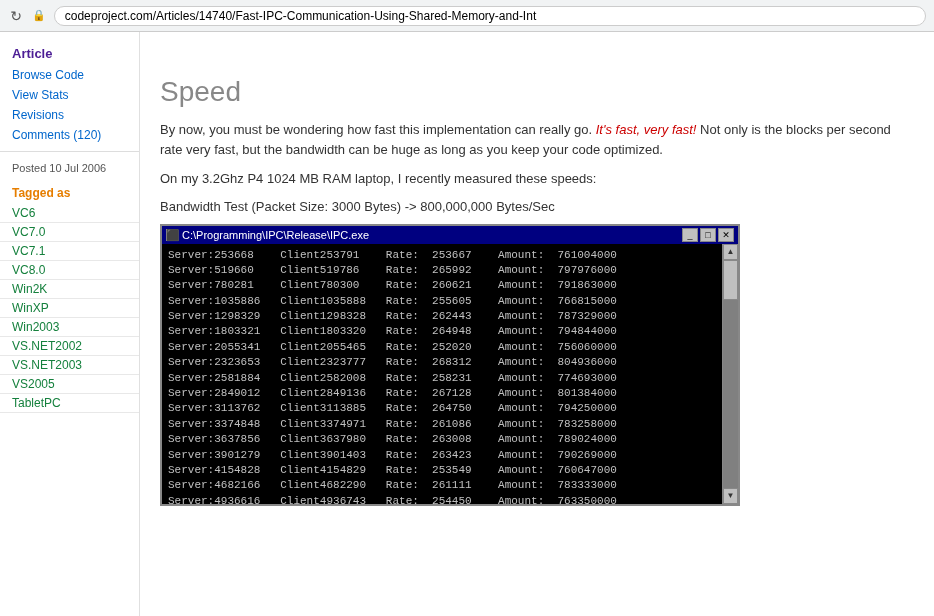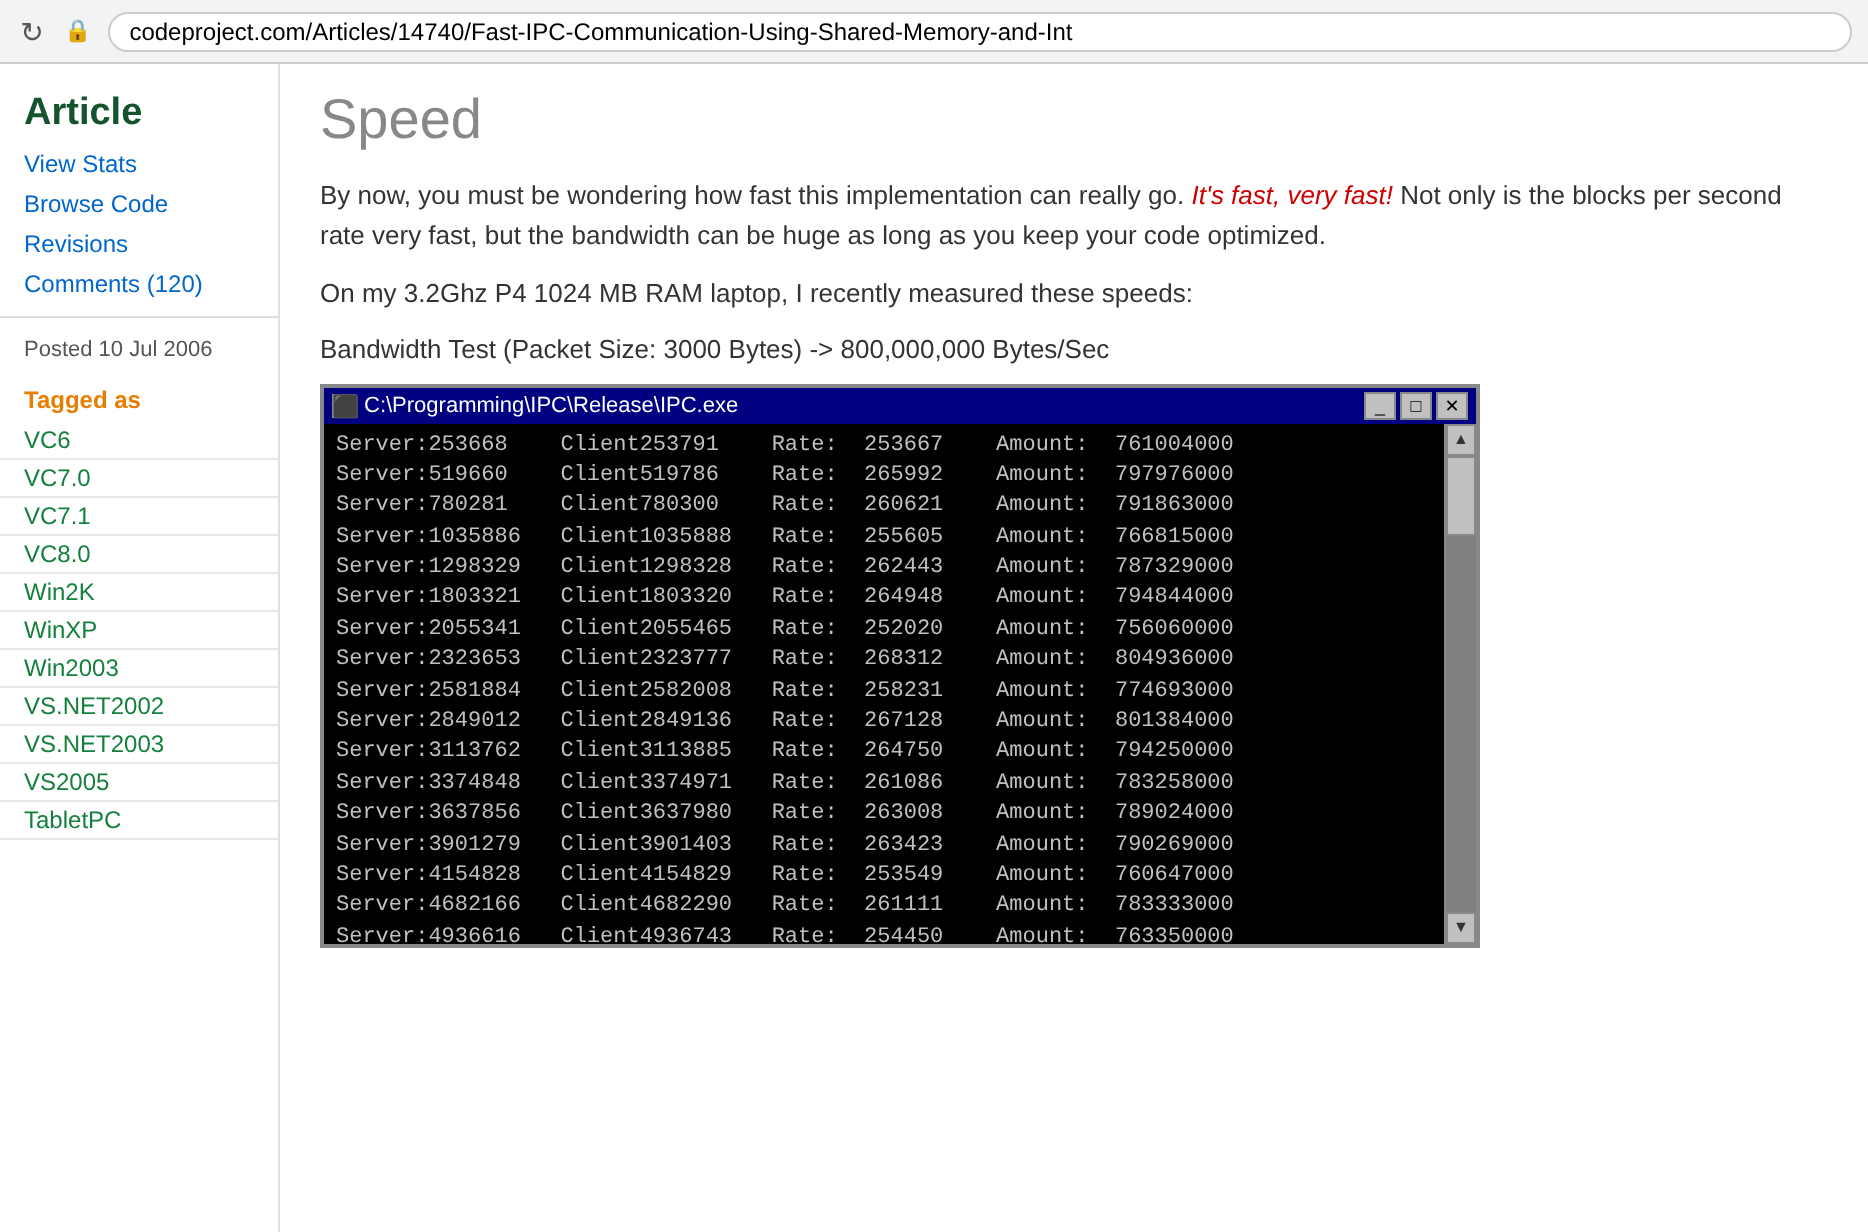--- a/index.html
+++ b/index.html
@@ -41,23 +41,23 @@
     .sidebar {
       width: 140px;
       min-width: 140px;
       border-right: 1px solid #e0e0e0;
       padding: 8px 0;
       overflow-y: auto;
     }
 
     .sidebar-section-title {
       font-weight: bold;
-      font-size: 19px;
+      font-size: 13px;
       padding: 6px 12px 4px 12px;
-      color: #14532d;
+      color: #4c1d95;
     }
 
     .sidebar-link {
       display: block;
       padding: 3px 12px;
       color: #0066cc;
       text-decoration: none;
       font-size: 12px;
       cursor: pointer;
     }
@@ -95,20 +95,21 @@
       flex: 1;
       padding: 12px 20px;
       overflow-y: auto;
     }
 
     .page-heading {
       font-size: 28px;
       font-weight: normal;
       color: #888;
       margin-bottom: 12px;
+      margin-top: 32px;
     }
 
     .intro-text {
       font-size: 13px;
       line-height: 1.5;
       margin-bottom: 10px;
       color: #333;
     }
 
     .speed-highlight {
@@ -191,22 +192,22 @@
   <div class="reload-icon">↻</div>
   <span class="lock-icon">🔒</span>
   <div class="address-bar">codeproject.com/Articles/14740/Fast-IPC-Communication-Using-Shared-Memory-and-Int</div>
 </div>
 
 <div class="page-layout">
 
   <div class="sidebar">
     <div class="sidebar-section-title">Article</div>
 
+    <a class="sidebar-link">Browse Code</a>
     <a class="sidebar-link">View Stats</a>
-    <a class="sidebar-link">Browse Code</a>
     <a class="sidebar-link">Revisions</a>
     <a class="sidebar-link">Comments (120)</a>
 
     <hr class="sidebar-divider">
 
     <div class="posted-info">Posted 10 Jul
 2006</div>
 
     <div class="tagged-as-title">Tagged as</div>
 

